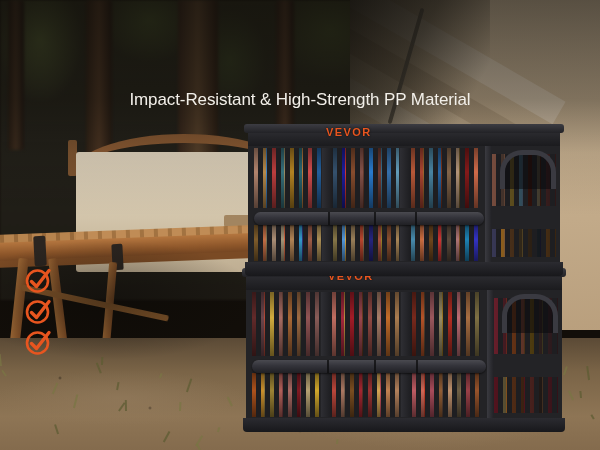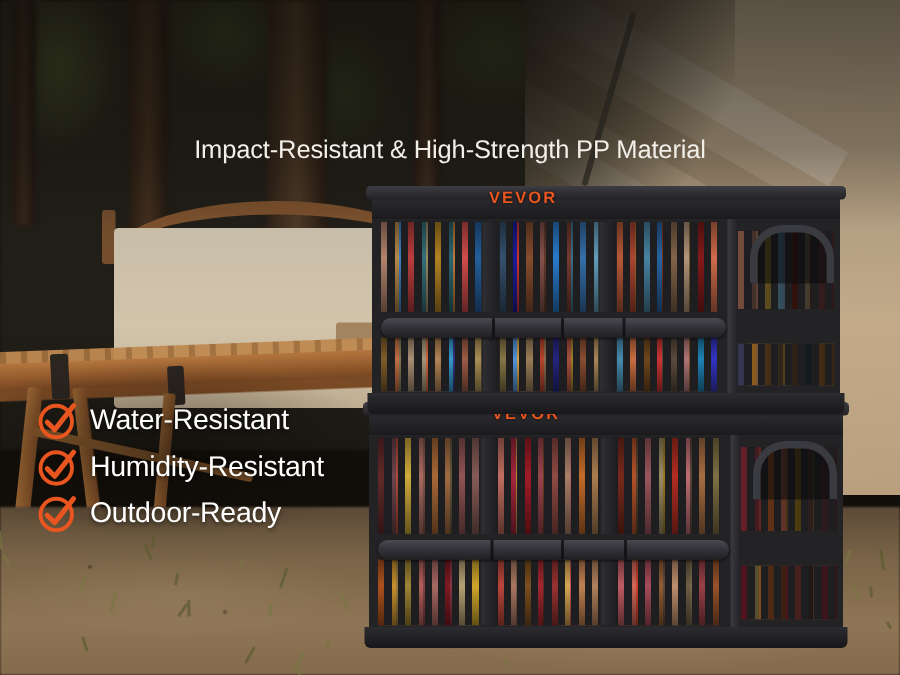--- a/index.html
+++ b/index.html
@@ -412,35 +412,32 @@
   <div class="subhead">Impact-Resistant &amp; High-Strength PP Material</div>
 
   <div class="features">
     <div class="feat">
       <span class="chk">
         <svg width="30" height="30" viewBox="0 0 30 30">
           <circle cx="13.5" cy="16" r="10.5" fill="none" stroke="#e8551f" stroke-width="2.6"></circle>
           <path d="M7.5 16.5 L12.5 21.5 L25 5.5" fill="none" stroke="#e8551f" stroke-width="3.4" stroke-linecap="round" stroke-linejoin="round"></path>
         </svg>
       </span>
-      <span class="feat-label">Water-Resistant</span>
     </div>
     <div class="feat">
       <span class="chk">
         <svg width="30" height="30" viewBox="0 0 30 30">
           <circle cx="13.5" cy="16" r="10.5" fill="none" stroke="#e8551f" stroke-width="2.6"></circle>
           <path d="M7.5 16.5 L12.5 21.5 L25 5.5" fill="none" stroke="#e8551f" stroke-width="3.4" stroke-linecap="round" stroke-linejoin="round"></path>
         </svg>
       </span>
-      <span class="feat-label">Humidity-Resistant</span>
     </div>
     <div class="feat">
       <span class="chk">
         <svg width="30" height="30" viewBox="0 0 30 30">
           <circle cx="13.5" cy="16" r="10.5" fill="none" stroke="#e8551f" stroke-width="2.6"></circle>
           <path d="M7.5 16.5 L12.5 21.5 L25 5.5" fill="none" stroke="#e8551f" stroke-width="3.4" stroke-linecap="round" stroke-linejoin="round"></path>
         </svg>
       </span>
-      <span class="feat-label">Outdoor-Ready</span>
     </div>
   </div>
 
 </div>
 
 </body></html>

